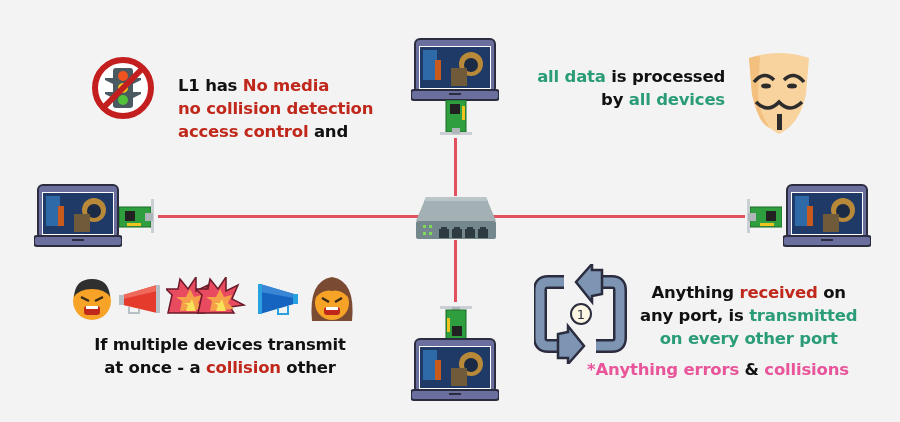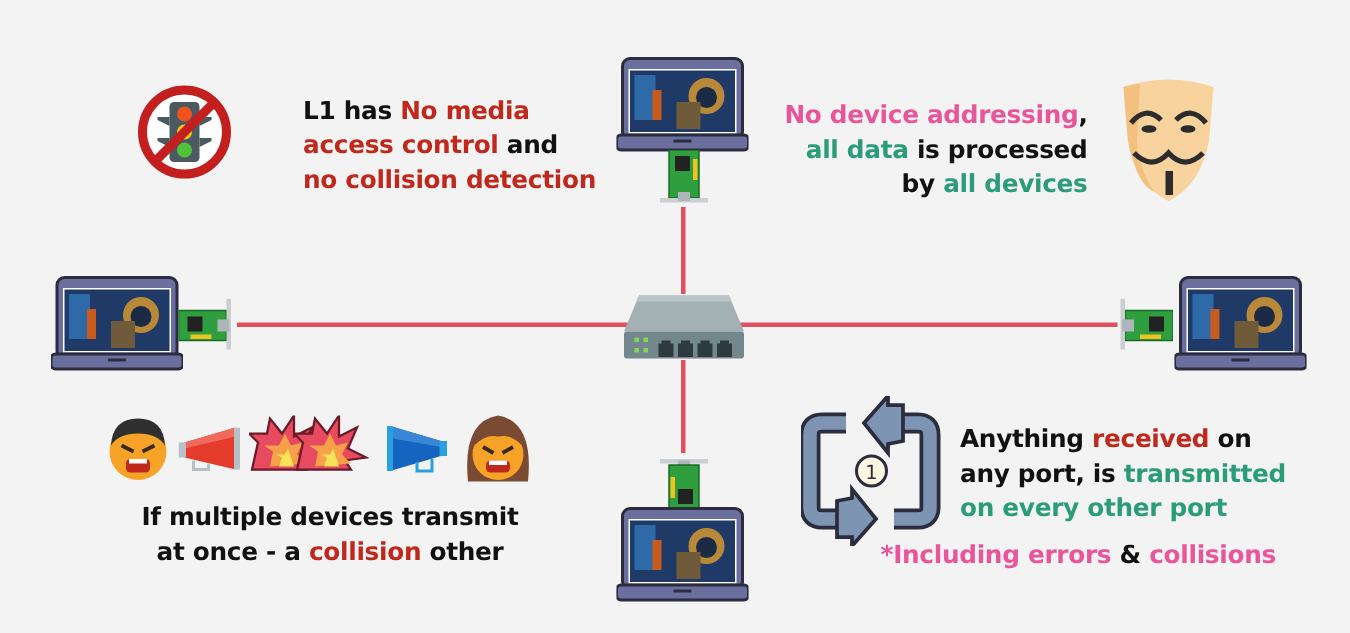--- a/index.html
+++ b/index.html
@@ -144,28 +144,27 @@
     <polygon points="14,36 22,36 22,42 14,38" fill="#4b5a60"></polygon>
     <polygon points="50,22 42,22 42,28 50,24" fill="#4b5a60"></polygon>
     <polygon points="50,36 42,36 42,42 50,38" fill="#4b5a60"></polygon>
     <rect x="22" y="12" width="20" height="40" rx="3" fill="#4b5a60"></rect>
     <circle cx="32" cy="20" r="5" fill="#f0531e"></circle>
     <circle cx="32" cy="32" r="5" fill="#f5c518"></circle>
     <circle cx="32" cy="44" r="5" fill="#52c23b"></circle>
     <line x1="12" y1="52" x2="52" y2="12" stroke="#c41f1f" stroke-width="6"></line>
   </svg>
 </div>
-<div class="txt" style="left:178px;top:62px;margin-left:24px;">
+<div class="txt" style="left:178px;top:74px;">
   <div><span style="white-space: pre;">L1 has </span><span class="red" style="white-space: pre;">No media</span></div>
+  <div><span class="red" style="white-space: pre;">no collision detection</span></div>
   <div><span class="red" style="white-space: pre;">access control</span><span style="white-space: pre;"> and</span></div>
-  <div><span class="red" style="white-space: pre;">no collision detection</span></div>
 </div>
 
 <div class="txt" style="left:520px;top:65px;width:205px;text-align:right;">
-  <div><span class="pink" style="white-space: pre;">No device addressing</span><span style="white-space: pre;">,</span></div>
   <div><span class="green" style="white-space: pre;">all data</span><span style="white-space: pre;"> is processed</span></div>
   <div><span style="white-space: pre;">by </span><span class="green" style="white-space: pre;">all devices</span></div>
 </div>
 <div class="abs" style="left:746px;top:50px;">
   <svg width="66" height="86" viewBox="0 0 66 86">
     <path d="M3 8 Q33 -2 63 8 L60 44 Q54 74 33 84 Q12 74 6 44 Z" fill="#f8d39e"></path>
     <path d="M3 8 Q10 6 14 6 L12 44 Q14 66 24 78 Q12 74 6 44 Z" fill="#f4c07f"></path>
     <path d="M8 32 Q18 20 28 30" fill="none" stroke="#2c2c2c" stroke-width="3.5"></path>
     <path d="M38 30 Q48 20 58 32" fill="none" stroke="#2c2c2c" stroke-width="3.5"></path>
     <ellipse cx="20" cy="36" rx="5" ry="2.5" fill="#2c2c2c"></ellipse>
@@ -236,20 +235,20 @@
     <path d="M30 18 H14 Q6 18 6 26 V74 Q6 82 14 82 H36" fill="none" stroke="#2b2d3f" stroke-width="14" stroke-linejoin="round"></path>
     <path d="M30 18 H14 Q6 18 6 26 V74 Q6 82 14 82 H36" fill="none" stroke="#7d95b3" stroke-width="9" stroke-linejoin="round"></path>
     <polygon points="34,68 34,62 50,82 34,100 34,94 24,94 24,70" fill="#7d95b3" stroke="#2b2d3f" stroke-width="2.5"></polygon>
     <path d="M62 82 H78 Q86 82 86 74 V26 Q86 18 78 18 H56" fill="none" stroke="#2b2d3f" stroke-width="14" stroke-linejoin="round"></path>
     <path d="M62 82 H78 Q86 82 86 74 V26 Q86 18 78 18 H56" fill="none" stroke="#7d95b3" stroke-width="9" stroke-linejoin="round"></path>
     <polygon points="58,32 58,38 42,18 58,0 58,6 68,6 68,30" fill="#7d95b3" stroke="#2b2d3f" stroke-width="2.5"></polygon>
     <circle cx="47" cy="50" r="10" fill="#fdf6e3" stroke="#2b2d3f" stroke-width="2"></circle>
     <text x="47" y="55" font-size="13" text-anchor="middle" fill="#2b2d3f" font-family="DejaVu Sans, sans-serif">1</text>
   </svg>
 </div>
-<div class="txt" style="left:640px;top:281px;">
+<div class="txt" style="left:640px;top:281px;text-align:center;">
   <div><span style="white-space: pre;">Anything </span><span class="red" style="white-space: pre;">received</span><span style="white-space: pre;"> on</span></div>
   <div><span style="white-space: pre;">any port, is </span><span class="green" style="white-space: pre;">transmitted</span></div>
   <div><span class="green" style="white-space: pre; margin-top: 20px;">on every other port</span></div>
 </div>
 <div class="txt" style="left:587px;top:358px;">
-  <span class="pink" style="white-space: pre;">*Including errors </span><span style="white-space: pre;">&amp;</span><span class="pink" style="white-space: pre;"> collisions</span>
+  <span class="pink" style="white-space: pre;">*Anything errors </span><span style="white-space: pre;">&amp;</span><span class="pink" style="white-space: pre;"> collisions</span>
 </div>
 
 </body></html>

